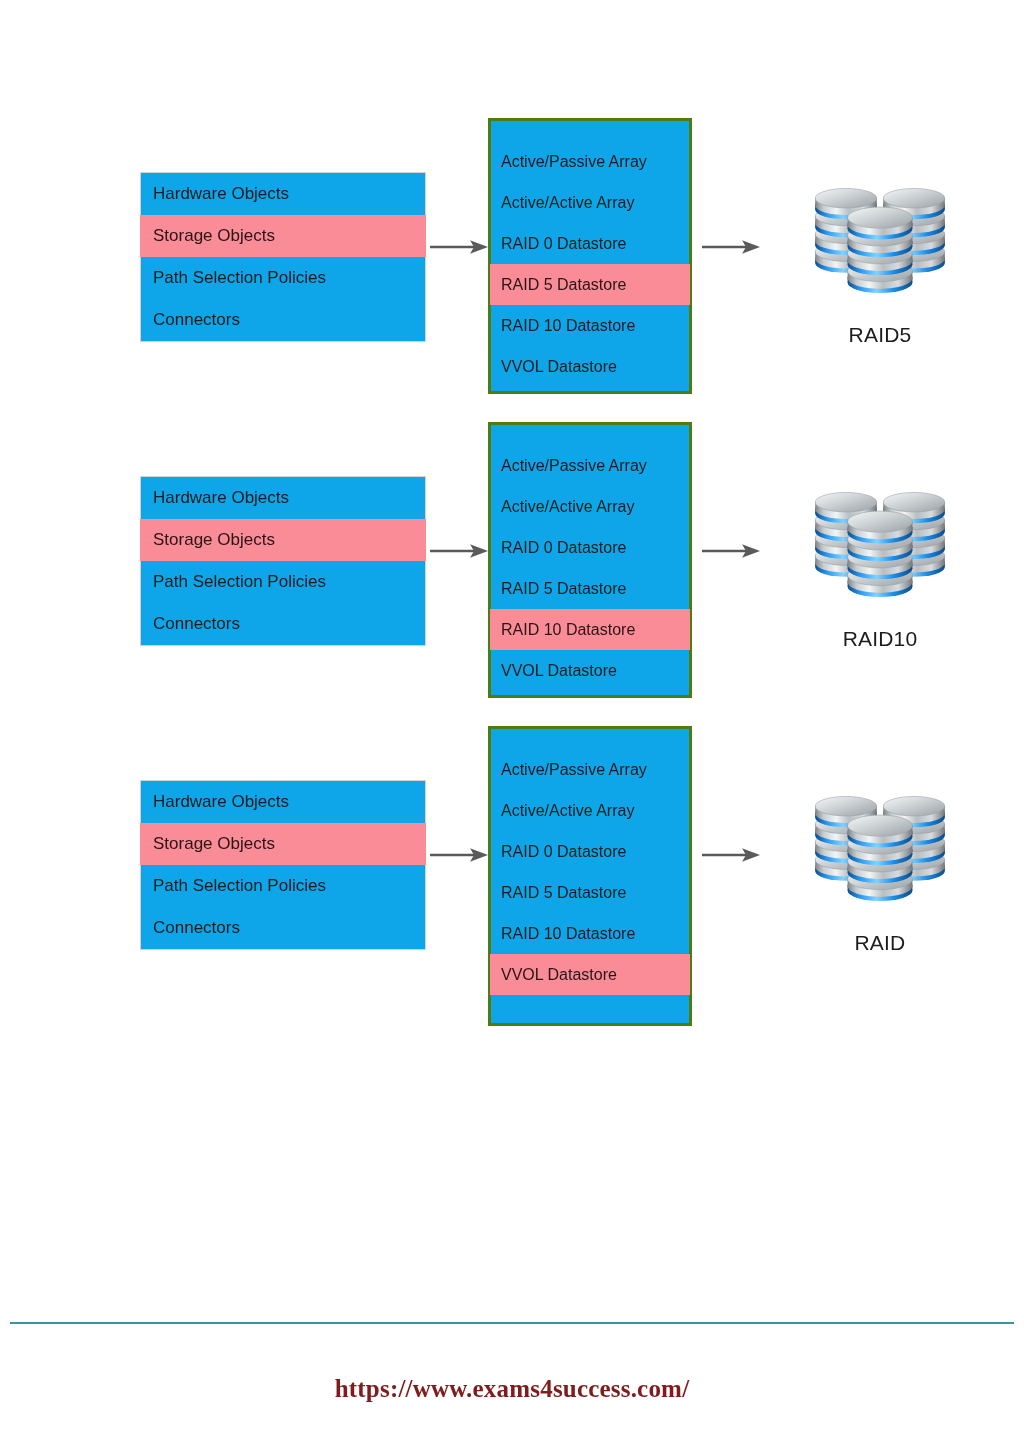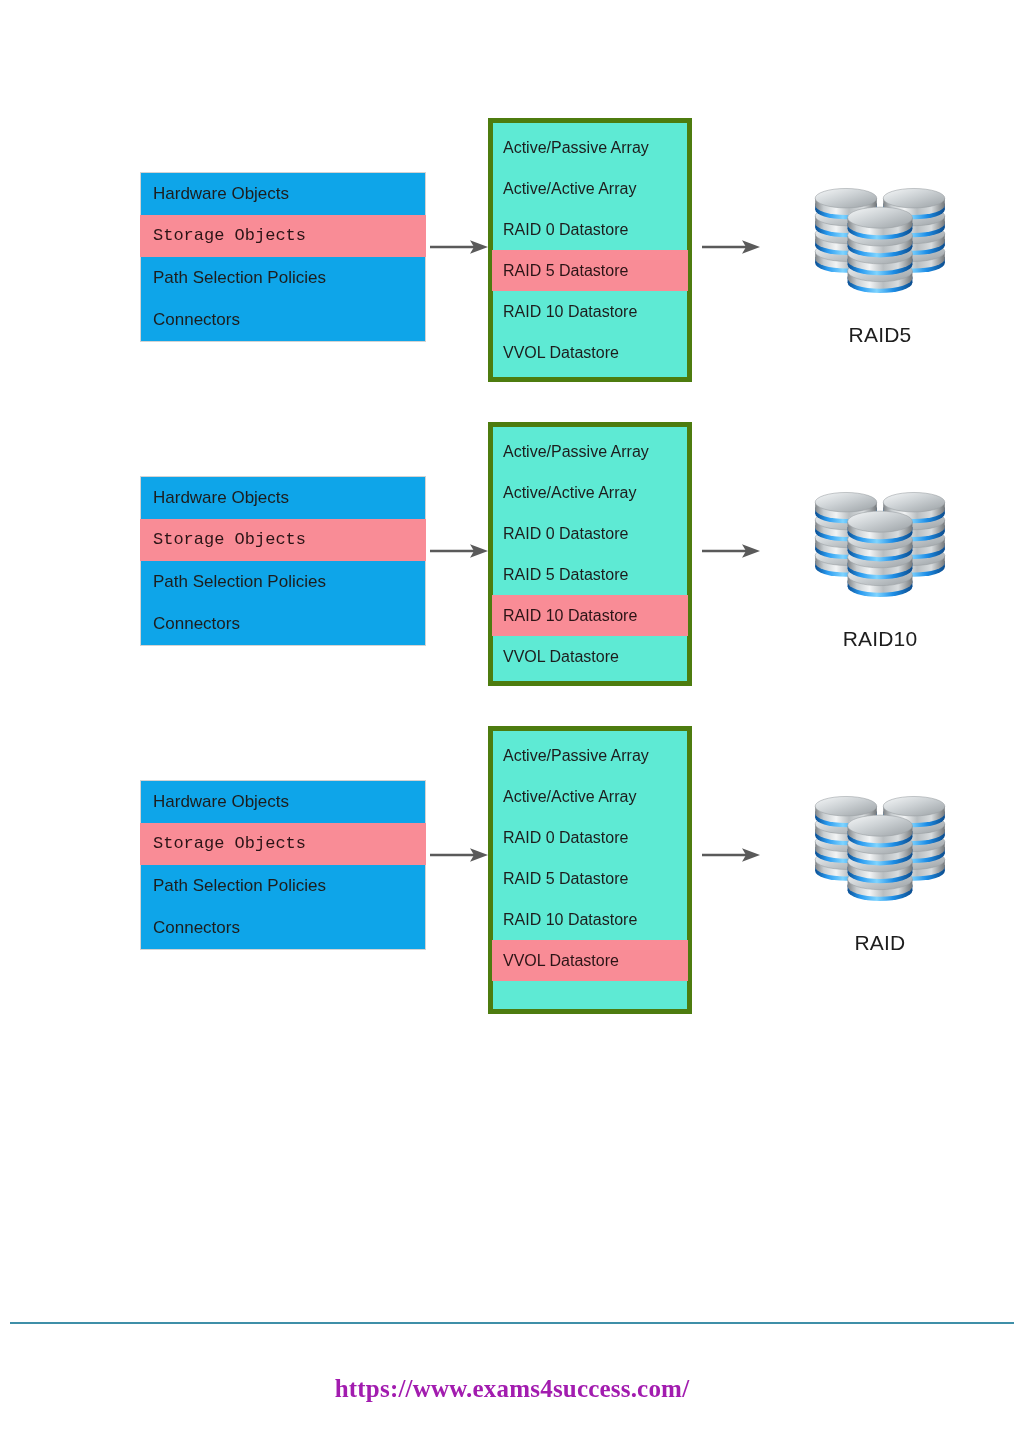--- a/index.html
+++ b/index.html
@@ -49,33 +49,32 @@
     color: #1d1d1d;
     white-space: nowrap;
     box-sizing: border-box;
   }
   .left-row.hl {
     background: #F98C96;
     color: #2b1416;
     margin-left: -1px;
     margin-right: -1px;
     padding-left: 13px;
-    font-family: Liberation Mono, monospace;
   }
 
   
   .mid-panel {
     position: absolute;
     left: 488px;
     top: 8px;
     width: 204px;
-    background: #5eead4;
-    border: 5px solid #4d7c0f;
+    background: #0ea5e9;
+    border: 3px solid #4d7c0f;
     box-sizing: border-box;
-    padding-top: 4px;
+    padding-top: 20px;
     padding-bottom: 4px;
   }
   .mid-row {
     height: 41px;
     line-height: 41px;
     padding-left: 10px;
     font-size: 16px;
     color: #1d1d1d;
     white-space: nowrap;
     box-sizing: border-box;
@@ -128,21 +127,21 @@
   }
   .footer-url {
     position: absolute;
     left: 0;
     top: 1375px;
     width: 1024px;
     text-align: center;
     font-family: "Liberation Serif", serif;
     font-weight: bold;
     font-size: 25px;
-    color: #a21caf;
+    color: #7f1d1d;
     letter-spacing: 0.2px;
   }
 </style>
 </head>
 <body>
 
 <div id="page">
 
   <div id="groups-host">
       <div class="group group-0">

